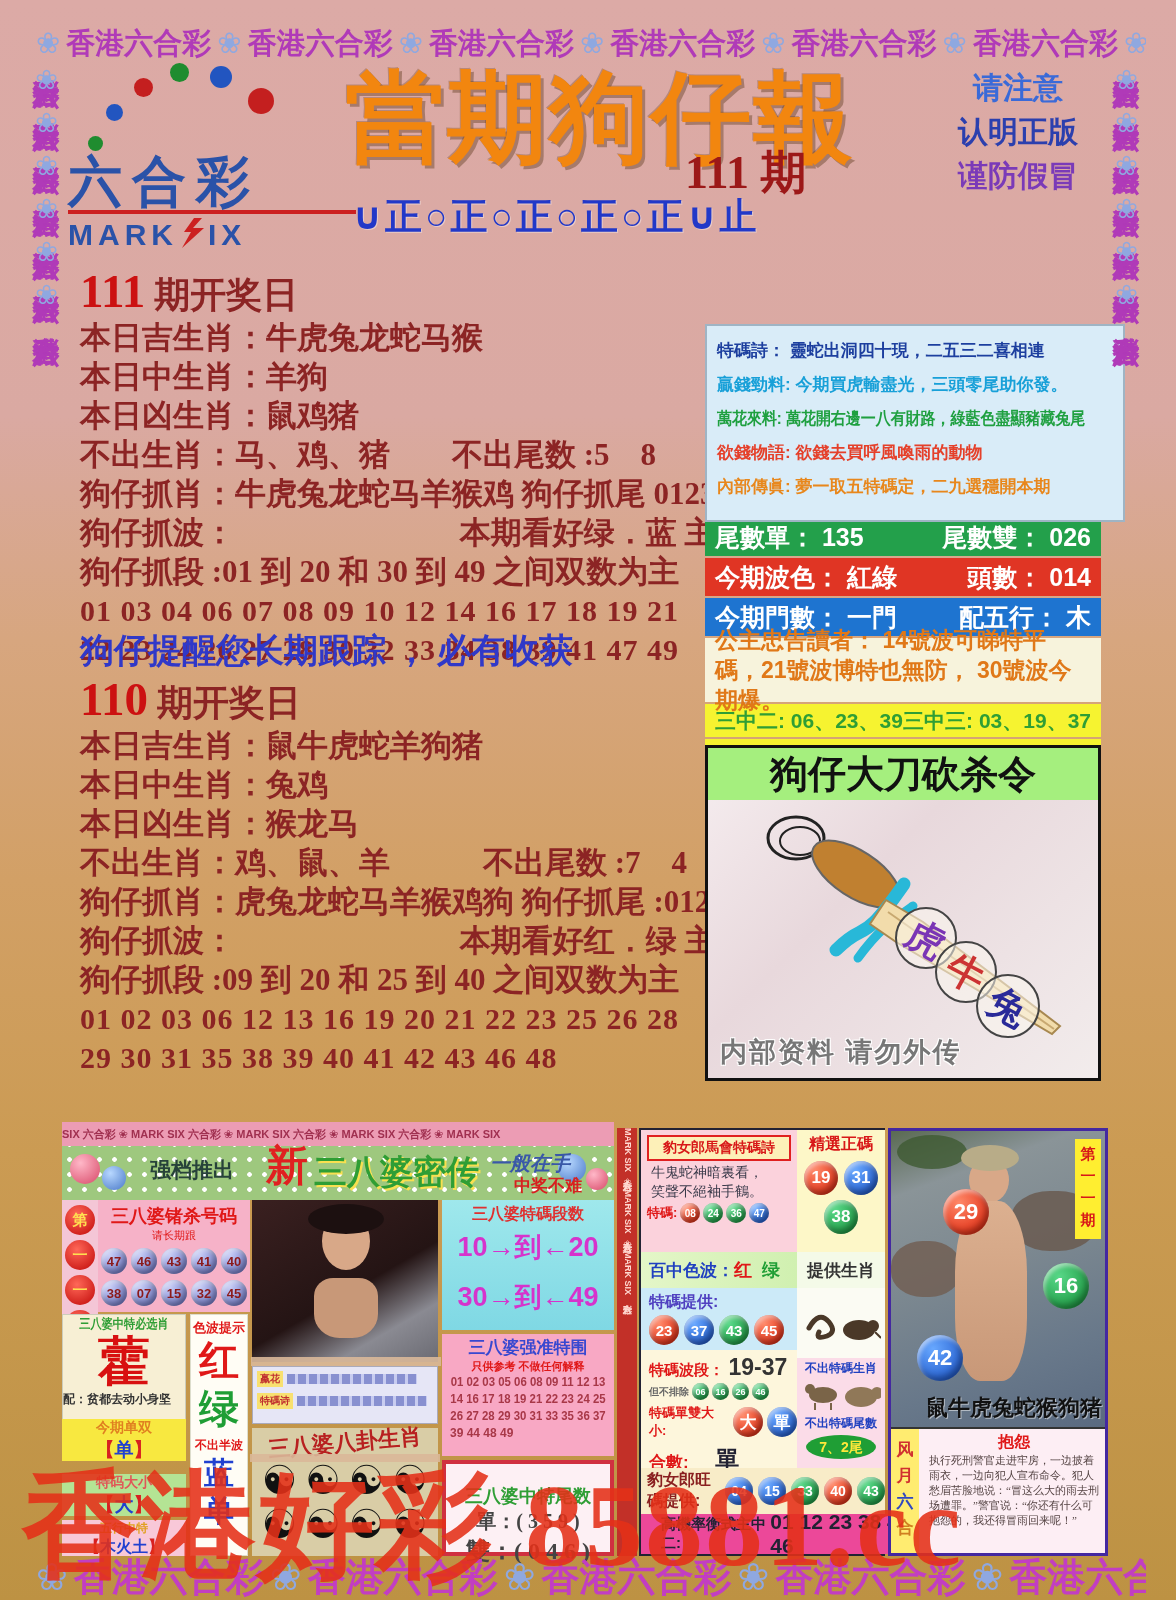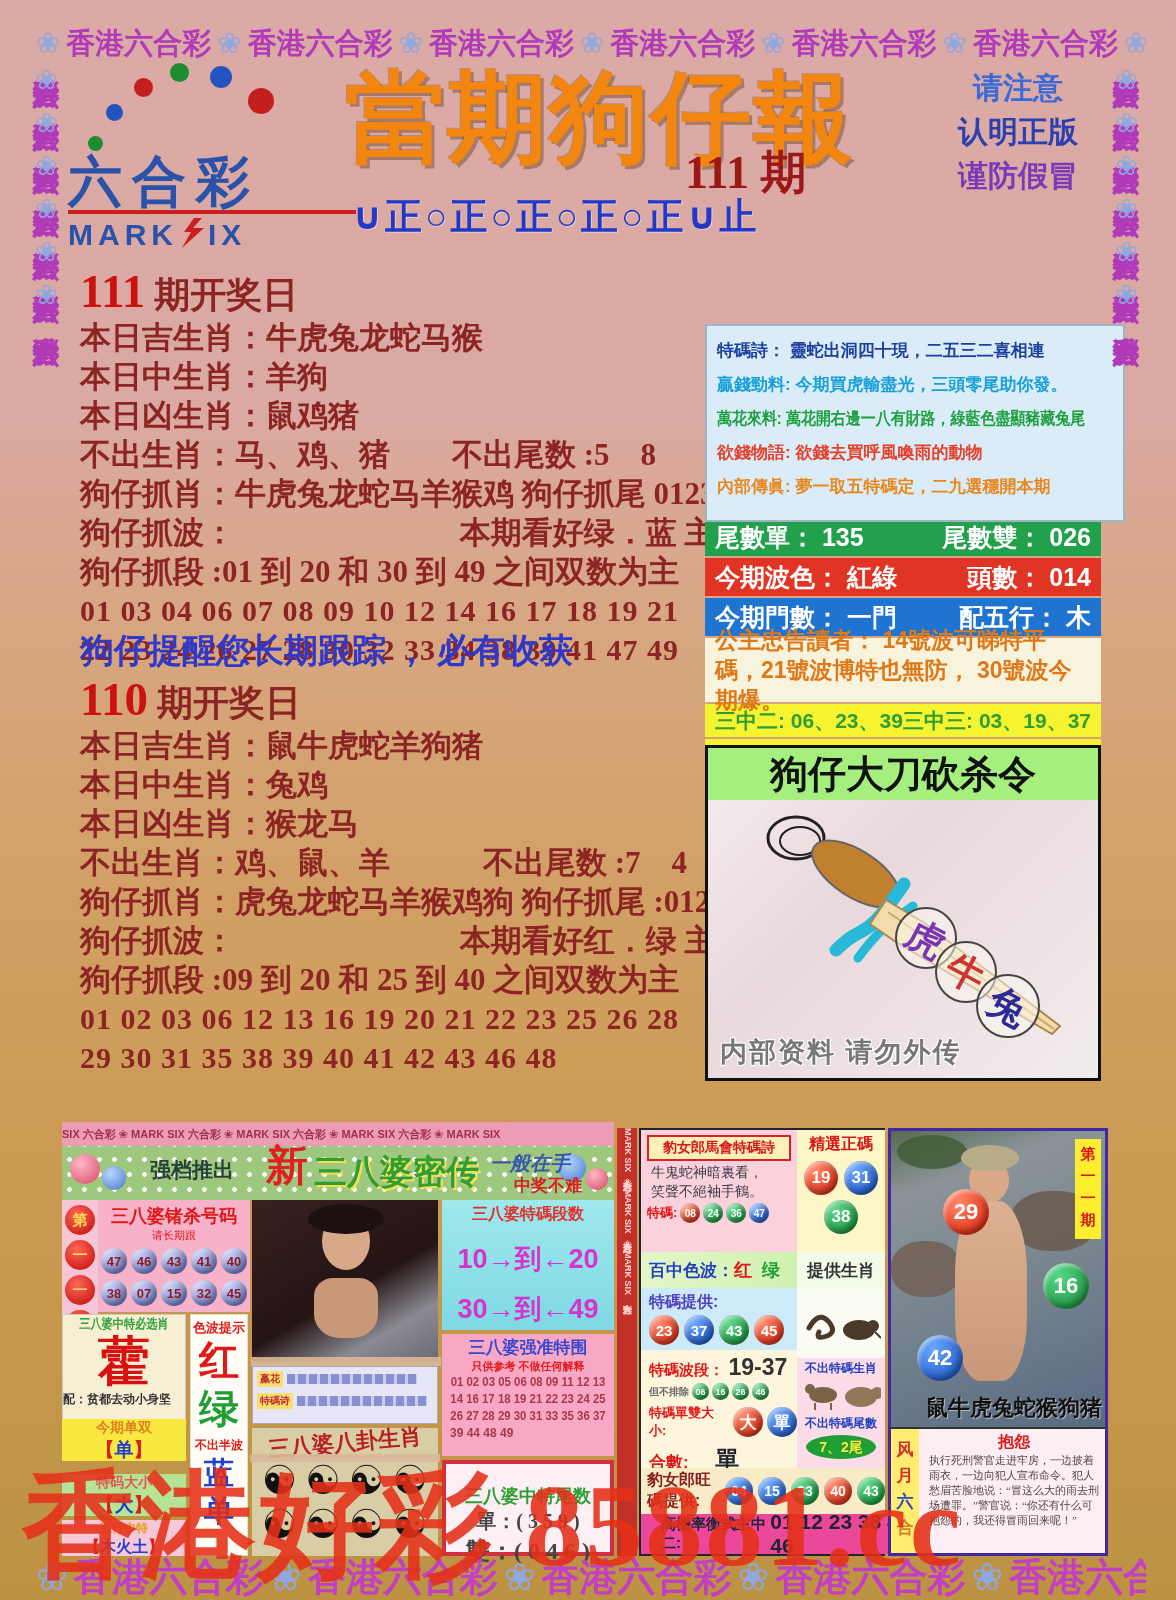--- a/index.html
+++ b/index.html
@@ -281,21 +281,21 @@
     <div class="panel" style="left:128px;top:192px;width:58px;height:242px;background:#fffdf5;border:1px solid #ddc;text-align:center">
       <div style="color:#e01818;font-size:13px;font-weight:bold;margin-top:4px">色波提示</div>
       <div style="color:#e01818;font-size:40px;font-weight:bold;line-height:48px;font-family:'Liberation Serif','DejaVu Serif',serif">红</div>
       <div style="color:#1f9e35;font-size:40px;font-weight:bold;line-height:48px;font-family:'Liberation Serif','DejaVu Serif',serif">绿</div>
       <div style="color:#e01818;font-size:12px;font-weight:bold;margin-top:4px">不出半波</div>
       <div style="color:#2040d0;font-size:30px;font-weight:bold;line-height:38px;font-family:'Liberation Serif','DejaVu Serif',serif">蓝单</div>
     </div>
 
     <div class="panel" style="left:380px;top:78px;width:172px;height:130px;background:linear-gradient(180deg,#9fe8ec,#7fd8e4);text-align:center">
       <div style="color:#e03030;font-size:16px;font-weight:bold;margin-top:4px">三八婆特碼段数</div>
-      <div style="color:#d633cc;font-size:27px;font-weight:bold;margin-top:16px">10→到←20</div>
+      <div style="color:#d633cc;font-size:27px;font-weight:bold;margin-top:4px">10→到←20</div>
       <div style="color:#d633cc;font-size:27px;font-weight:bold;margin-top:14px">30→到←49</div>
     </div>
 
     <div class="panel" style="left:380px;top:212px;width:172px;height:122px;background:#f8a8c4;text-align:center">
       <div style="color:#3848d0;font-size:17px;font-weight:bold;margin-top:2px">三八婆强准特围</div>
       <div style="color:#e01818;font-size:11px;font-weight:bold">只供参考 不做任何解释</div>
       <div style="color:#a83848;font-size:12px;font-weight:bold;line-height:17px;transform:scaleX(.95)">01 02 03 05 06 08 09 11 12 13</div>
       <div style="color:#a83848;font-size:12px;font-weight:bold;line-height:17px;transform:scaleX(.95)">14 16 17 18 19 21 22 23 24 25</div>
       <div style="color:#a83848;font-size:12px;font-weight:bold;line-height:17px;transform:scaleX(.95)">26 27 28 29 30 31 33 35 36 37</div>
       <div style="color:#a83848;font-size:12px;font-weight:bold;line-height:17px;text-align:left;padding-left:8px">39 44 48 49</div>

